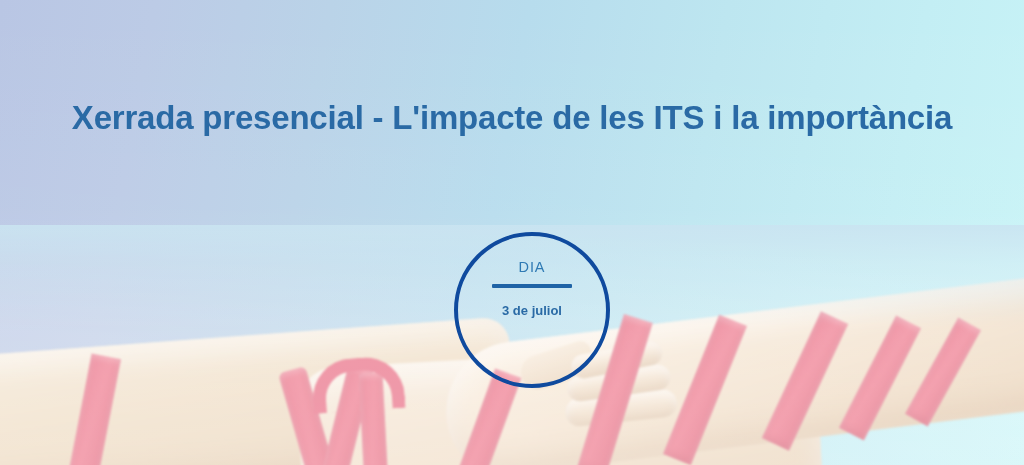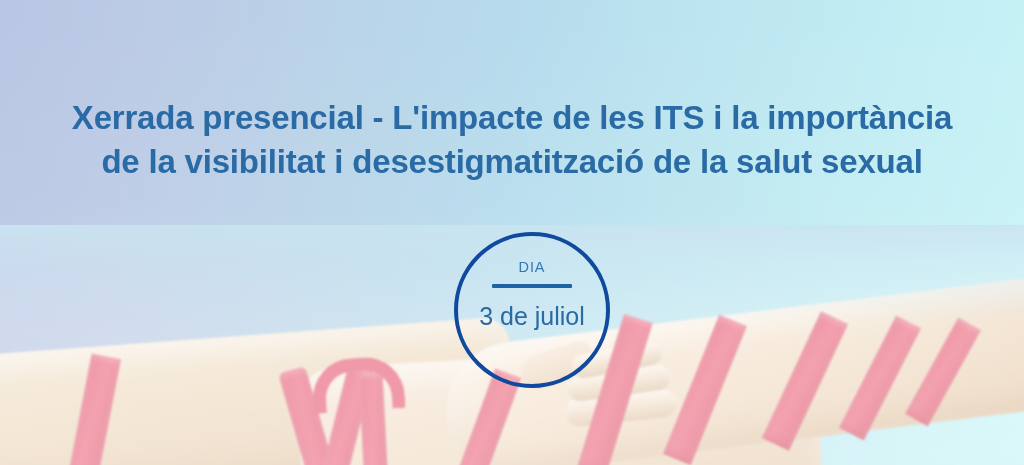--- a/index.html
+++ b/index.html
@@ -217,22 +217,22 @@
   }
   .c-rule {
     width: 80px;
     height: 4px;
     background: #1f63a6;
     margin: 9px 0 16px 0;
     border-radius: 1px;
   }
   .c-value {
     color: #2a6aa5;
-    font-size: 25px;
-    font-weight: normal;
+    font-size: 13px;
+    font-weight: bold;
     line-height: 1;
     white-space: nowrap;
   }
 </style>
 </head>
 <body>
 
 <div id="banner">
 
   <div class="photo">
@@ -260,21 +260,20 @@
       <div class="ribbon rb9"></div>
       <div class="ribbon rb10"></div>
     </div>
     <div class="photo-haze"></div>
   </div>
 
   <div class="bg-veil"></div>
 
   <div class="title">
     <span class="line">Xerrada presencial - L'impacte de les ITS i la importància</span>
-    <span class="line">de la visibilitat i desestigmatització de la salut sexual</span>
   </div>
 
   <div class="circles">
 
     <div class="circle">
       <div class="c-label">DIA</div>
       <div class="c-rule"></div>
       <div class="c-value">3 de juliol</div>
     </div>
 

